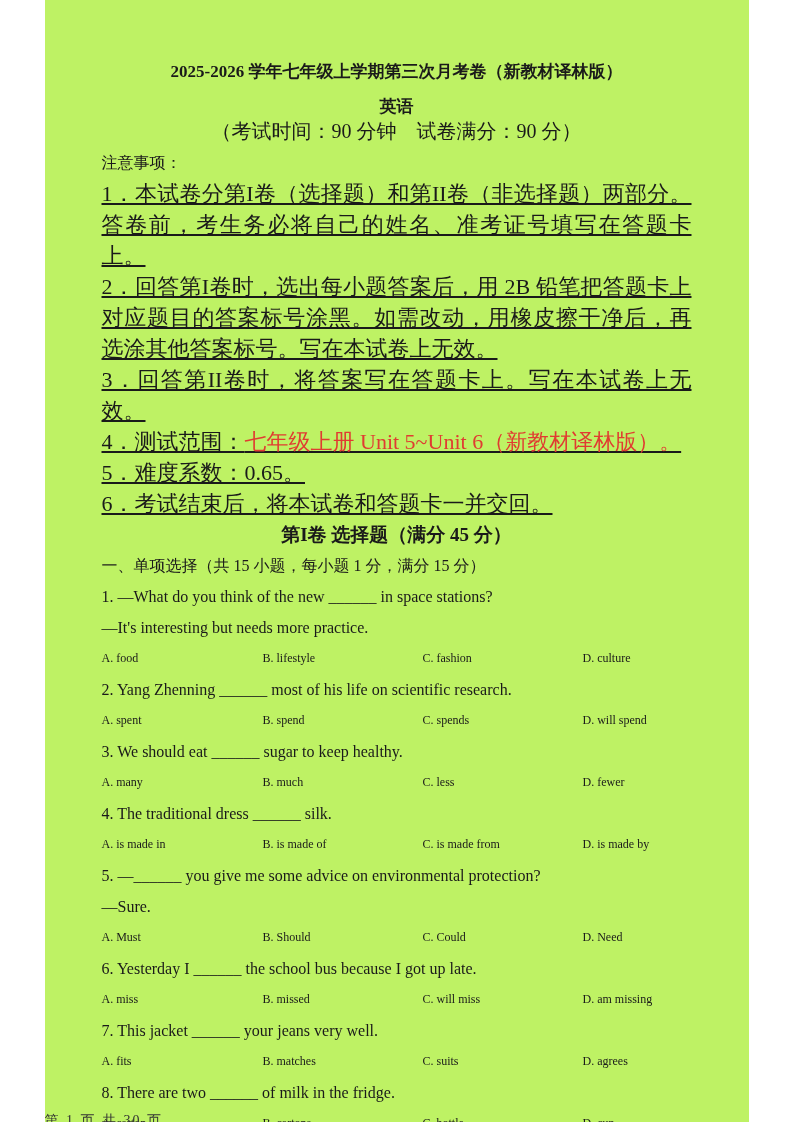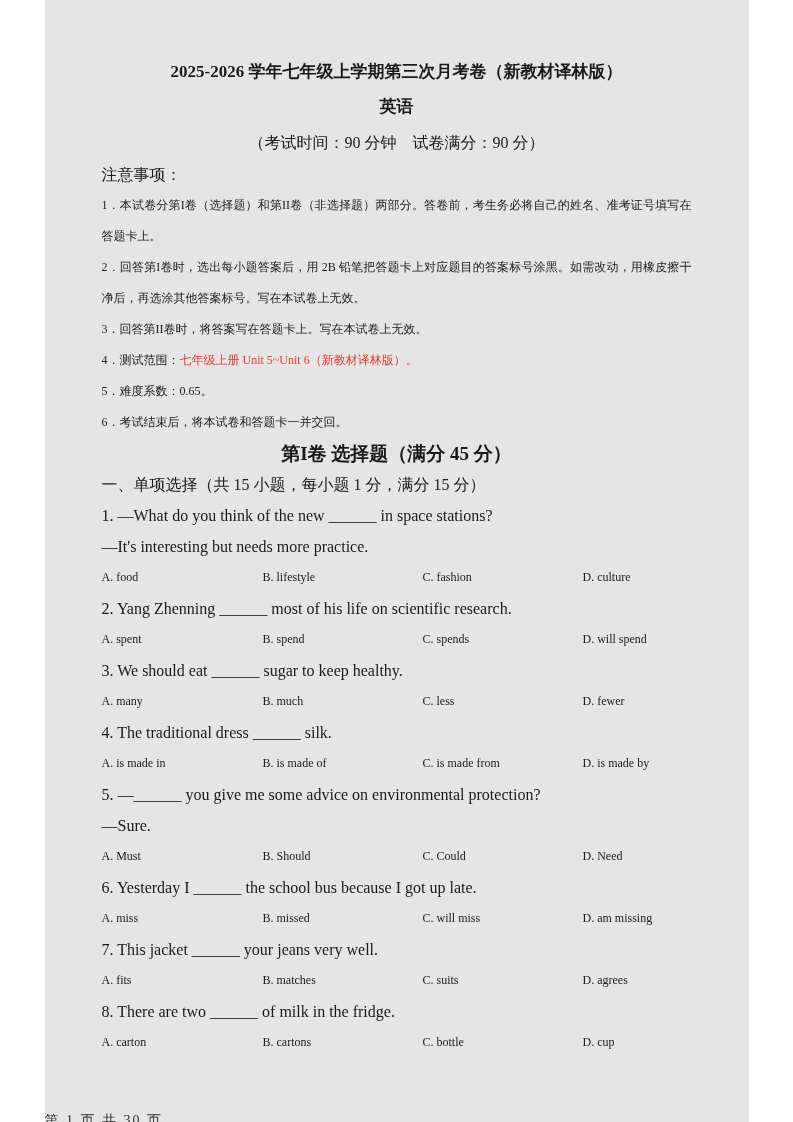--- a/index.html
+++ b/index.html
@@ -2,48 +2,48 @@
 <html><head>
 <meta charset="utf-8">
 <style>
   * { margin: 0; padding: 0; box-sizing: border-box; }
   html, body { background: #ffffff; }
   .page {
     position: relative;
     width: 704px;
     height: 1122px;
     margin: 0 auto;
-    background: #e5e5e5;
+    background: #bef264;
     font-family: "Liberation Serif", "DejaVu Serif", serif;
     color: #1a1a1a;
     overflow: hidden;
   }
   .content { padding: 60px 57px 0 57px; }
   .title {
     text-align: center;
     font-weight: bold;
     font-size: 17px;
     line-height: 24px;
   }
   .subject {
     text-align: center;
     font-weight: bold;
     font-size: 17px;
     line-height: 24px;
     margin-top: 11px;
   }
   .exam-info {
     text-align: center;
-    font-size: 16px;
+    font-size: 20px;
     line-height: 24px;
-    margin-top: 12px;
+    margin-top: 0;
   }
   .body-block { margin-top: 4px; }
   .line { font-size: 16px; line-height: 31px; }
-  .notice-p { font-size: 12px; line-height: 31px; text-align: justify; }
+  .notice-p { font-size: 22px; line-height: 31px; text-align: justify; text-decoration: underline; }
   .section-heading {
     text-align: center;
     font-weight: bold;
     font-size: 19px;
     line-height: 31px;
   }
   .part-heading {
     font-weight: normal;
     font-size: 16px;
     line-height: 31px;

